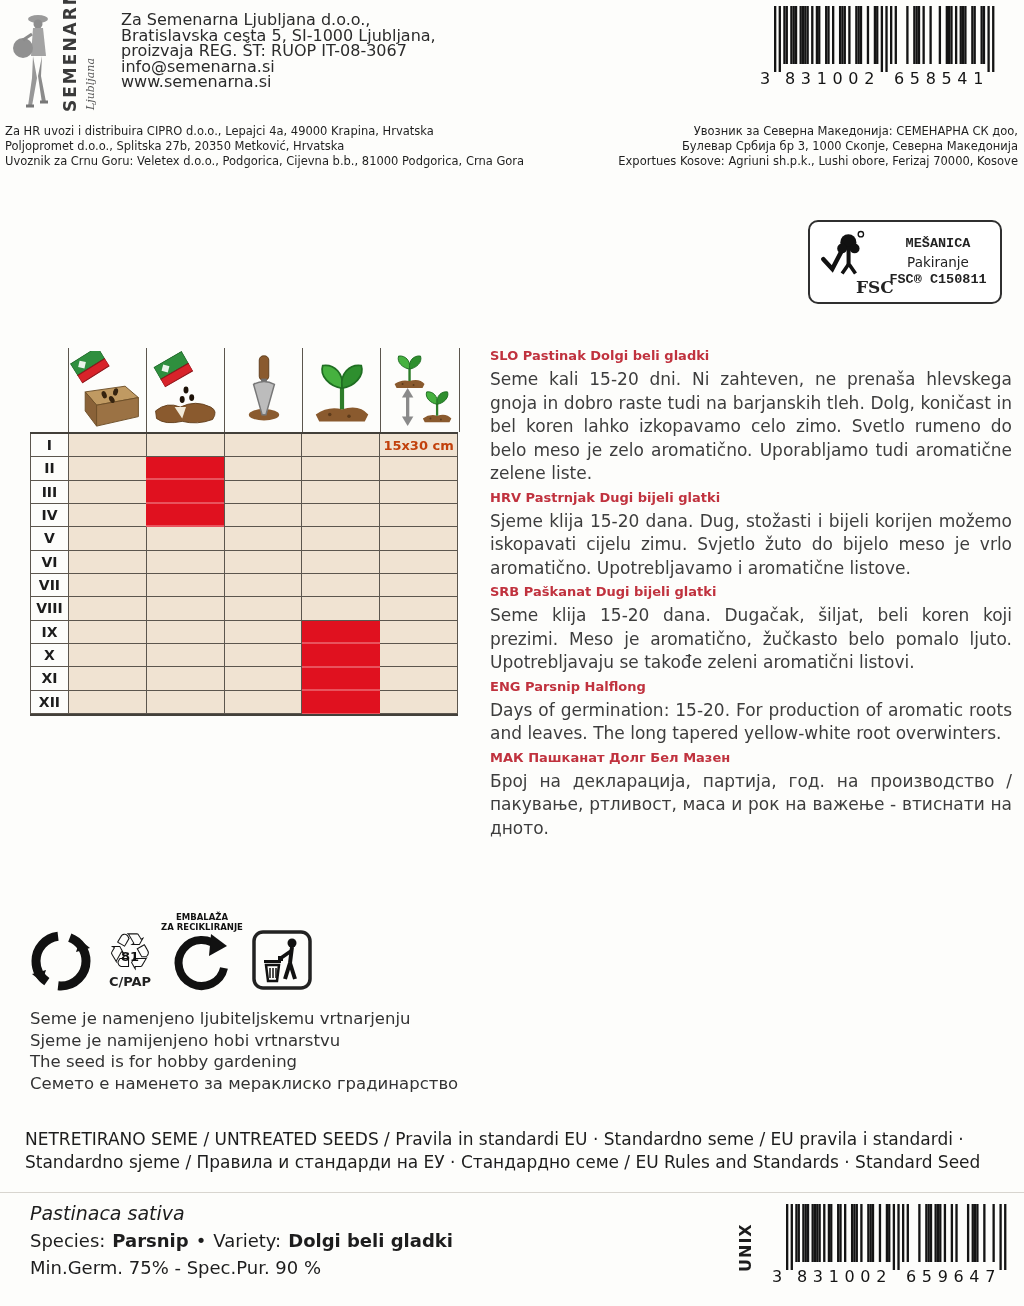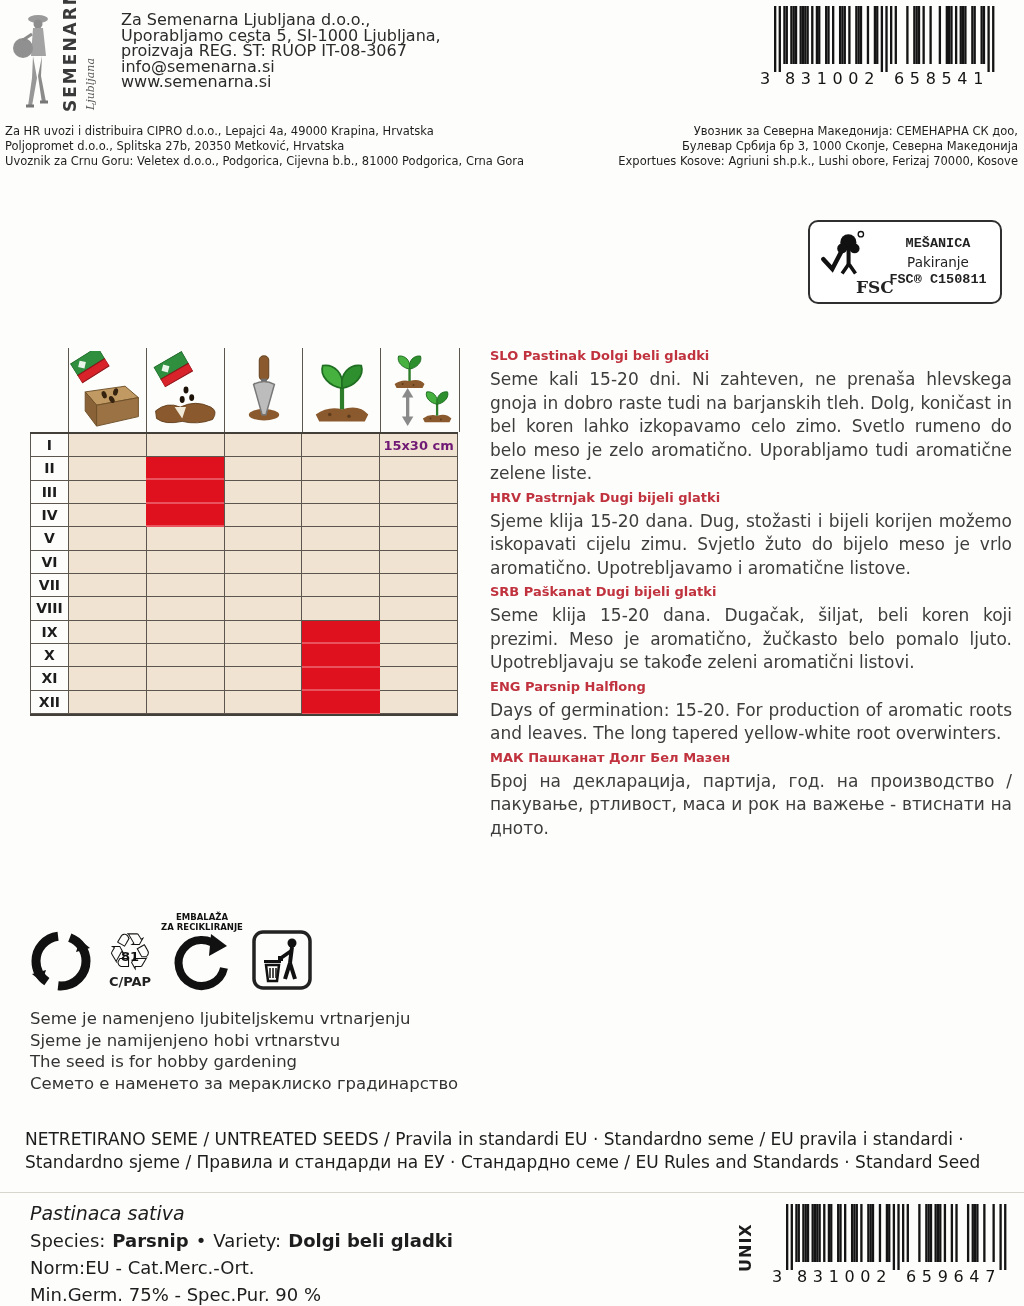--- a/index.html
+++ b/index.html
@@ -36,21 +36,21 @@
   .cal-hcell{position:absolute;top:0;height:84px;width:78px;border-left:1px solid #5c564e;
              display:flex;align-items:center;justify-content:center;background:#fdfdfb;}
   .cal-hcell:last-child{border-right:1px solid #5c564e;}
   .cal-body{position:absolute;left:0;top:84px;width:428px;height:280px;display:flex;flex-direction:column;
             border-top:2px solid #43403a;border-bottom:2px solid #43403a;}
   .cal-row{flex:1;display:flex;border-bottom:1px solid #5c564e;}
   .cal-row:last-child{border-bottom:none;}
   .cal-month{width:37px;border-left:1px solid #5c564e;border-right:1px solid #5c564e;background:#fdfdfb;
              display:flex;align-items:center;justify-content:center;font-weight:bold;font-size:14px;color:#1c1c1c;}
   .cal-cell{width:77px;background:var(--table_cell);border-right:1px solid #5c564e;
-            display:flex;align-items:center;justify-content:center;font-size:13px;font-weight:600;color:#701a75;}
+            display:flex;align-items:center;justify-content:center;font-size:13px;font-weight:600;color:#c2410c;}
   .cal-bar{position:absolute;width:78px;background:var(--calendar_bar);z-index:2;
            background-image:repeating-linear-gradient(to bottom,transparent 0 21.4px,rgba(255,255,255,.28) 21.4px 23.4px);}
 
   
   .desc{left:490px;top:344px;width:522px;}
   .desc h3{margin:0;font-size:13px;line-height:24px;color:var(--section_title);font-weight:bold;}
   .desc p{margin:0;font-size:17px;line-height:23.5px;color:#3d3d3d;text-align:justify;}
 
   
   .eco-label{font-size:8.5px;font-weight:bold;line-height:10px;text-align:center;color:#111;}
@@ -99,21 +99,21 @@
     <circle cx="11" cy="38" r="10" fill="#909090"></circle>
     <path d="M11 30 L20 24" stroke="#8a8a8a" stroke-width="3"></path>
     <path d="M21 46 L25 68 L20 96 L16 96 L20 68 Z" fill="#979797"></path>
     <path d="M30 46 L29 66 L34 92 L30 93 L26 66 Z" fill="#8b8b8b"></path>
     <path d="M14 96 L22 96 M28 92 L36 92" stroke="#777" stroke-width="3"></path>
   </svg>
   <div class="abs vtext brand-name">SEMENARNA</div>
   <div class="abs vtext brand-city">Ljubljana</div>
   <div class="abs addr">
     <div>Za Semenarna Ljubljana d.o.o.,</div>
-    <div>Uporabljamo cesta 5, SI-1000 Ljubljana,</div>
+    <div>Bratislavska cesta 5, SI-1000 Ljubljana,</div>
     <div>proizvaja REG. ŠT: RUOP IT-08-3067</div>
     <div>info@semenarna.si</div>
     <div>www.semenarna.si</div>
   </div>
 
   <svg class="abs barcode" style="left:758px;top:6px" width="244" height="82" viewBox="0 0 244 82">
       <rect x="16.00" y="0" width="2.32" height="66" fill="#141414"></rect>
       <rect x="20.64" y="0" width="2.32" height="66" fill="#141414"></rect>
       <rect x="25.28" y="0" width="2.32" height="58" fill="#141414"></rect>
       <rect x="27.60" y="0" width="2.32" height="58" fill="#141414"></rect>
@@ -405,21 +405,20 @@
     <div>Standardno sjeme / Правила и стандарди на ЕУ · Стандардно семе / EU Rules and Standards · Standard Seed</div>
   </div>
 
   <div class="abs rule"></div>
 
   <div class="abs product">
     <div class="latin">Pastinaca sativa</div>
     <div>
       <span class="gap">Species:</span><span class="b gap">Parsnip</span><span class="gap">•</span><span class="gap">Variety:</span><span class="b">Dolgi beli gladki</span>
     </div>
-    <div>Norm:EU - Cat.Merc.-Ort.</div>
     <div>Min.Germ. 75% - Spec.Pur. 90 %</div>
   </div>
 
   <div class="abs vtext unix">UNIX</div>
 
   <svg class="abs barcode" style="left:770px;top:1204px" width="244" height="88" viewBox="0 0 244 88">
       <rect x="16.00" y="0" width="2.32" height="66" fill="#141414"></rect>
       <rect x="20.64" y="0" width="2.32" height="66" fill="#141414"></rect>
       <rect x="25.28" y="0" width="2.32" height="58" fill="#141414"></rect>
       <rect x="27.60" y="0" width="2.32" height="58" fill="#141414"></rect>

